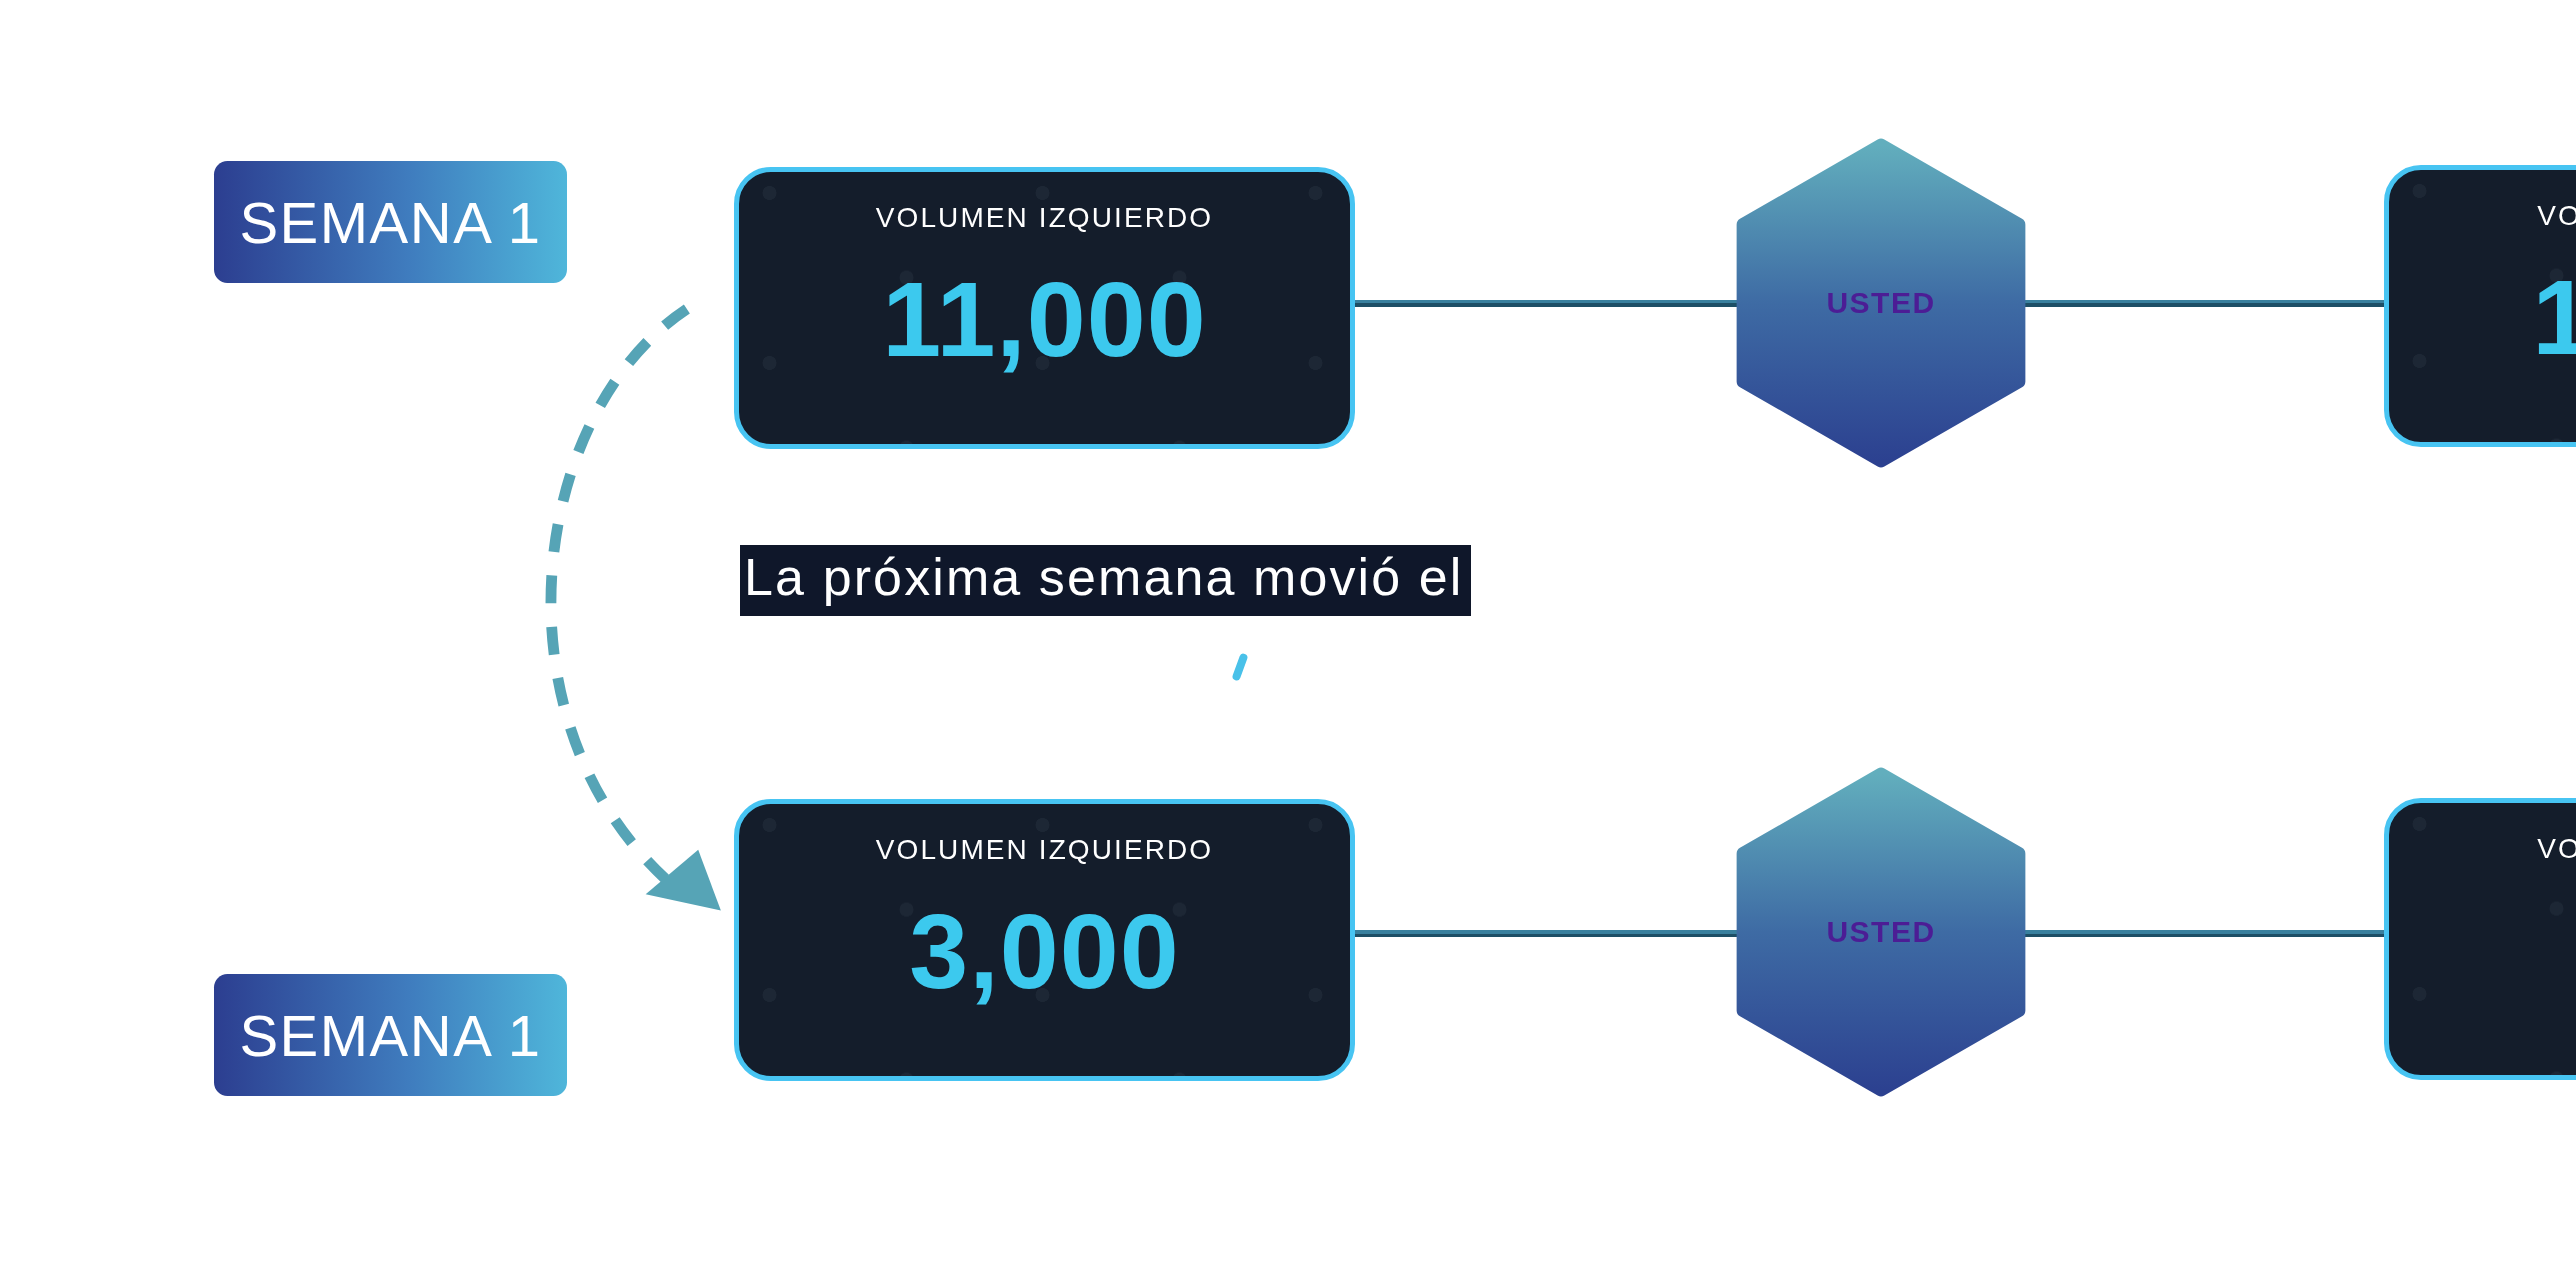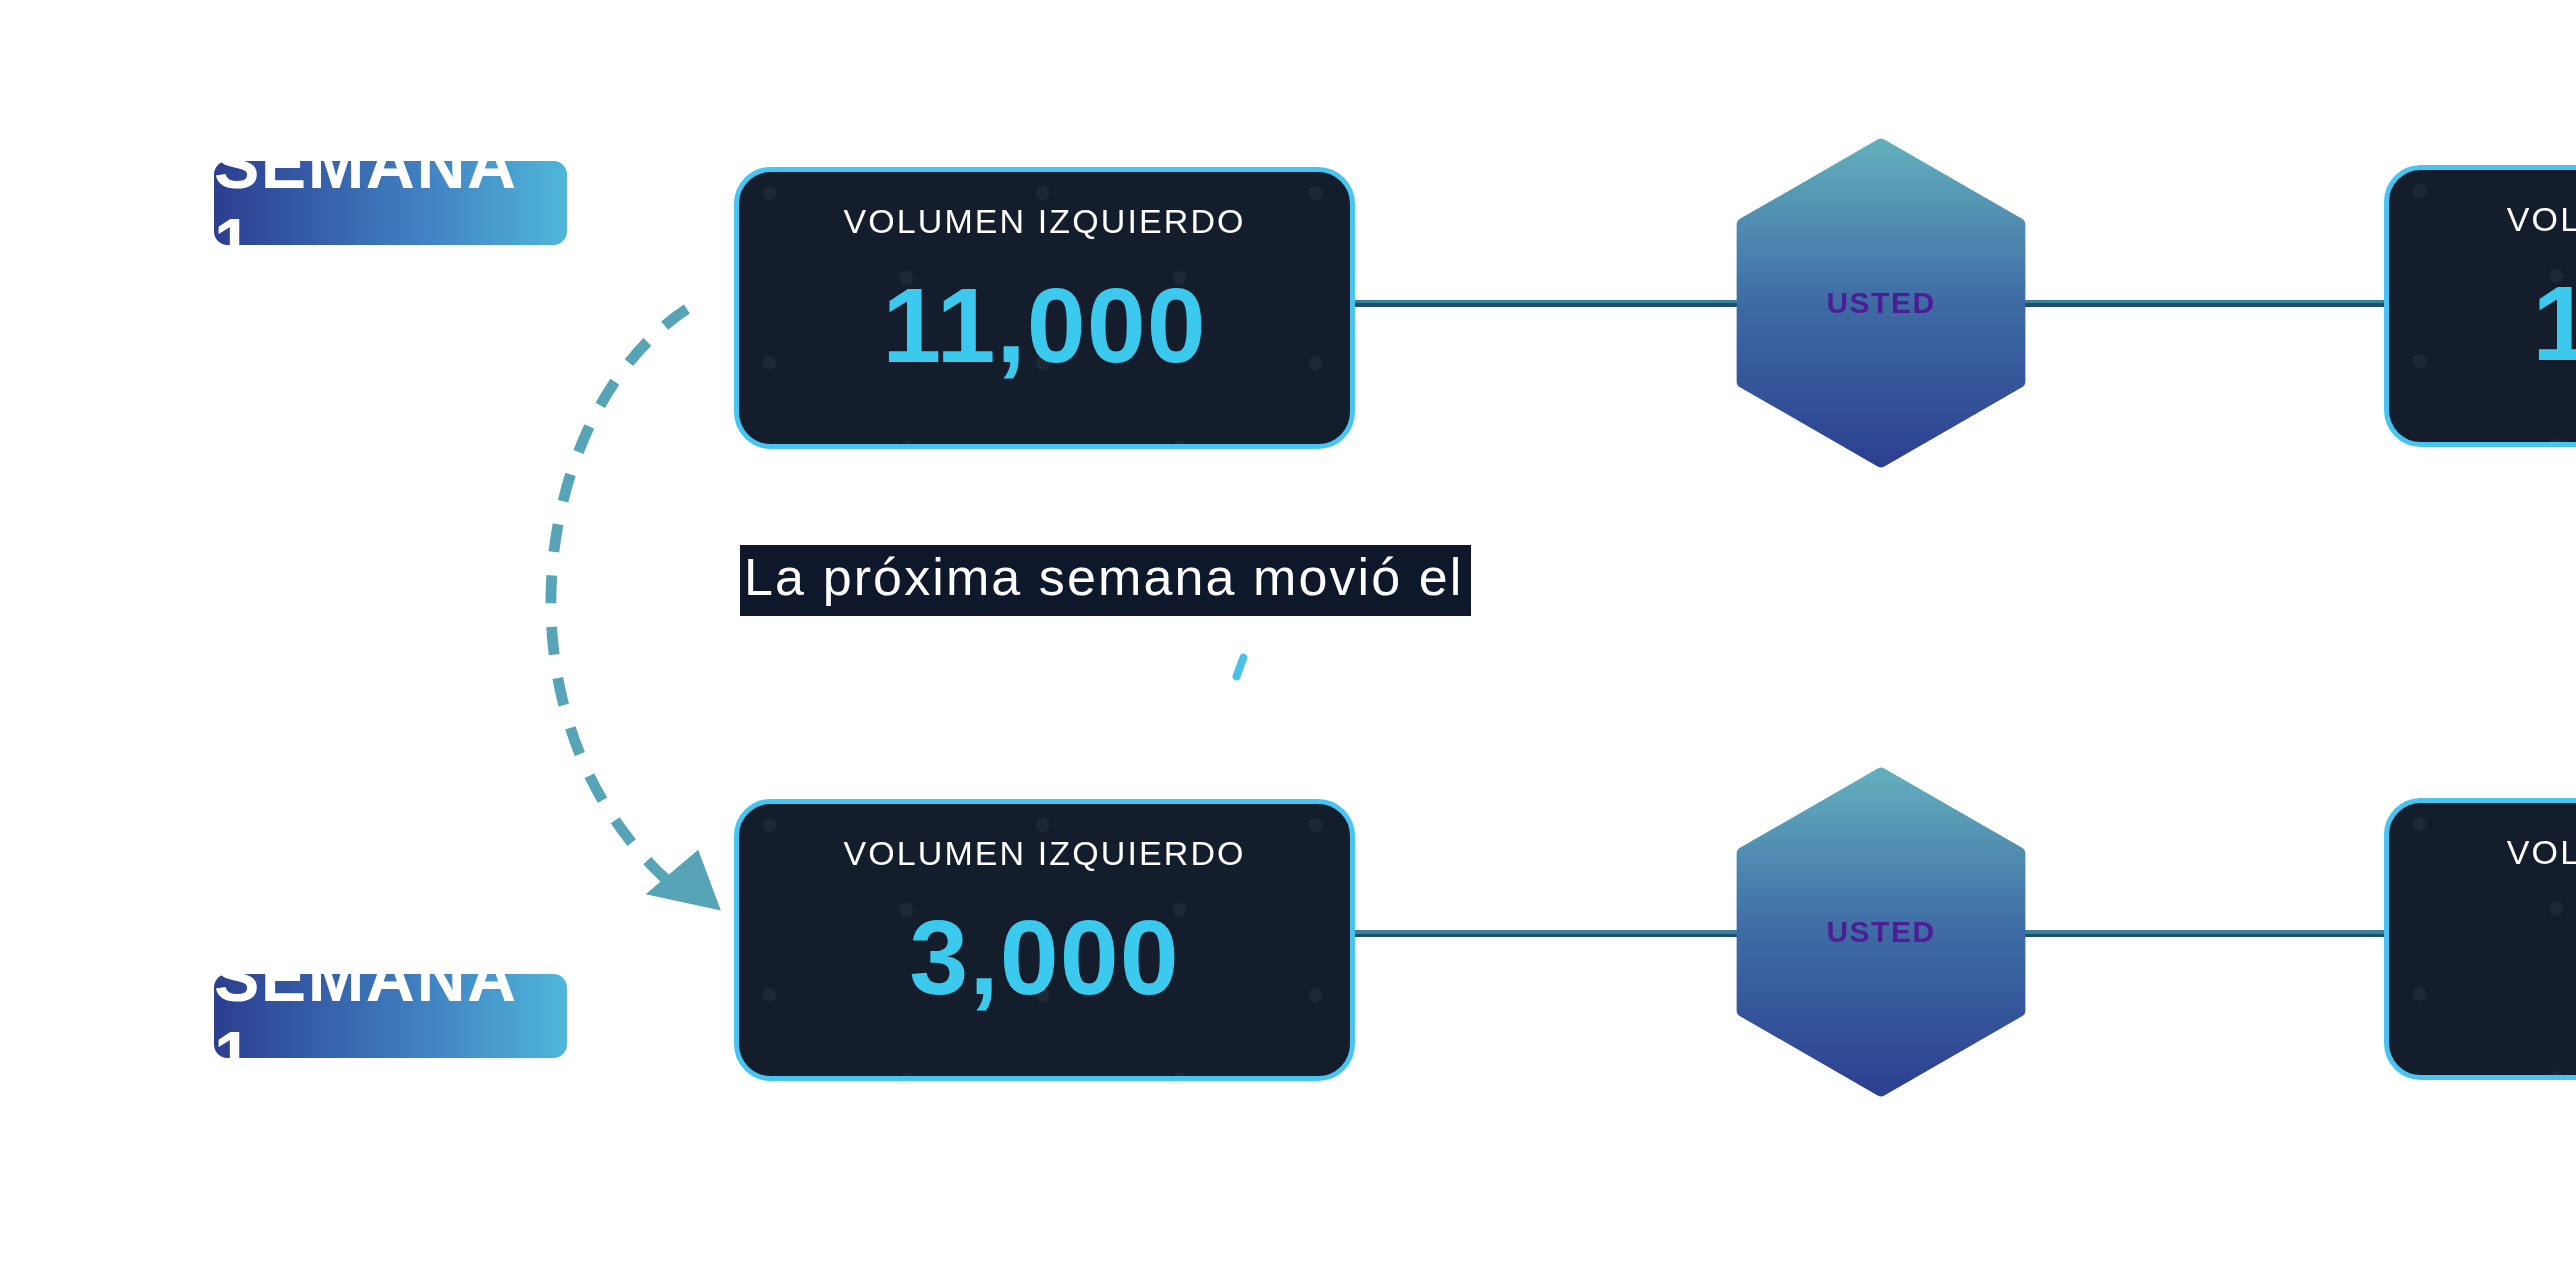--- a/index.html
+++ b/index.html
@@ -6,46 +6,46 @@
   #canvas{
     position:relative;
     width:4120px;height:1266px;
     background:#ffffff;
     overflow:hidden;
     font-family:"Liberation Sans", sans-serif;
   }
   
   .badge{
     position:absolute;
-    width:353px;height:84px;
+    width:353px;height:122px;
     border-radius:13.4px;
     background:linear-gradient(90deg,#2c3e90 0%,#3f7cbe 55%,#4fb6da 100%);
     display:flex;align-items:center;justify-content:center;
-    color:#ffffff;font-weight:bold;font-size:68px;letter-spacing:1.5px;
+    color:#ffffff;font-weight:normal;font-size:58px;letter-spacing:1.5px;
   }
   .badge-top{left:214px;top:161px;}
   .badge-bottom{left:214px;top:974px;}
   
   .card{
     position:absolute;
     width:621px;height:282px;
     box-sizing:border-box;
     background-color:#141d2b;
     background-image:
       radial-gradient(circle,#1d2735 6.7px,rgba(0,0,0,0) 7.2px),
       radial-gradient(circle,#1d2735 6.7px,rgba(0,0,0,0) 7.2px);
     background-size:273px 170px;
     background-position:31px 20.6px,167px 106px;
     border:5.2px solid #47c4f2;
     border-radius:37px;
     display:flex;flex-direction:column;align-items:center;
     padding-top:32px;
   }
   .card-title{
-    color:#ffffff;font-size:34px;letter-spacing:2.1px;line-height:1;
+    color:#ffffff;font-size:28px;letter-spacing:2.1px;line-height:1;
     font-weight:normal;white-space:nowrap;text-align:center;
   }
   .card-value{
     color:#3cc9ee;font-size:106px;font-weight:bold;line-height:1;
     margin-top:34px;letter-spacing:1px;white-space:nowrap;
   }
   .card-r1-left {left:734px;top:167px;}
   .card-r1-right{left:2384px;top:165px;}
   .card-r2-left {left:734px;top:799px;}
   .card-r2-right{left:2384px;top:798px;}

